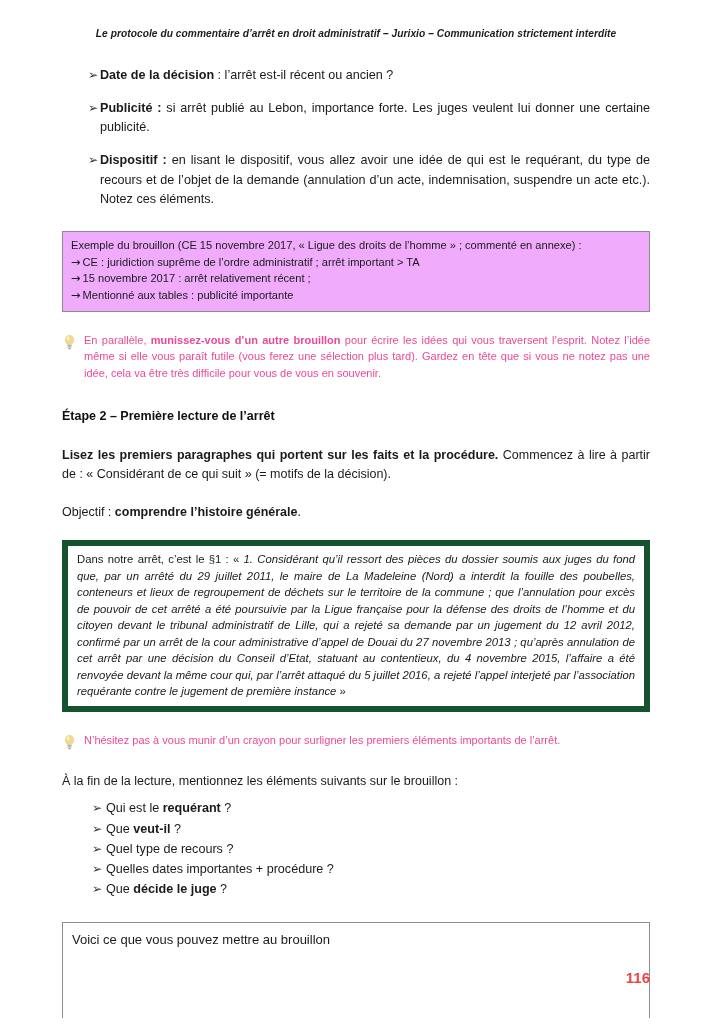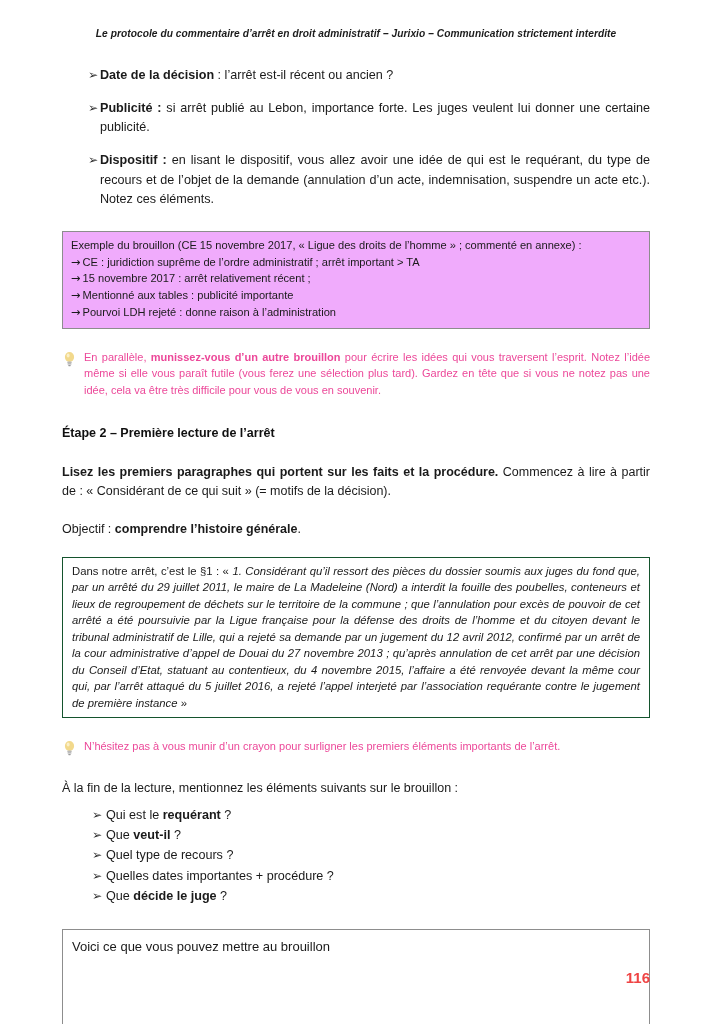--- a/index.html
+++ b/index.html
@@ -91,21 +91,21 @@
     color: #1a1a1a;
     white-space: nowrap;
   }
   .box-line .arrow-thin {
     font-family: "DejaVu Sans", sans-serif;
     font-size: 11.4px;
     padding-right: 2px;
   }
 
   .quote-box {
-    border: 1px solid #14532d;
+    border: 6px solid #14532d;
     box-sizing: border-box;
     padding: 5px 9px 6px 9px;
     background: #ffffff;
   }
   .quote-text {
     font-size: 11.3px;
     line-height: 1.46;
     text-align: justify;
     color: #1a1a1a;
   }
@@ -205,23 +205,20 @@
       <div class="box-line">Exemple du brouillon (CE 15 novembre 2017, « Ligue des droits de l’homme » ; commenté en annexe) :</div>
       <div class="box-line">
         <span class="arrow-thin">→</span><span>CE : juridiction suprême de l’ordre administratif ; arrêt important &gt; TA</span>
       </div>
       <div class="box-line">
         <span class="arrow-thin">→</span><span>15 novembre 2017 : arrêt relativement récent ;</span>
       </div>
       <div class="box-line">
         <span class="arrow-thin">→</span><span>Mentionné aux tables : publicité importante</span>
       </div>
-      <div class="box-line">
-        <span class="arrow-thin">→</span><span>Pourvoi LDH rejeté : donne raison à l’administration</span>
-      </div>
     </div>
 
     <div class="sp-20"></div>
 
     <div class="tip">
       <svg class="bulb-icon" viewBox="0 0 13 16" aria-hidden="true">
         <ellipse cx="6.5" cy="6" rx="4.6" ry="5" fill="#f2d98c"></ellipse>
         <ellipse cx="5.1" cy="4.6" rx="1.5" ry="2" fill="#fbf0c8"></ellipse>
         <rect x="4.3" y="10.4" width="4.4" height="1.5" rx="0.5" fill="#b9b9b9"></rect>
         <rect x="4.5" y="12.2" width="4" height="1.4" rx="0.5" fill="#a8a8a8"></rect>

